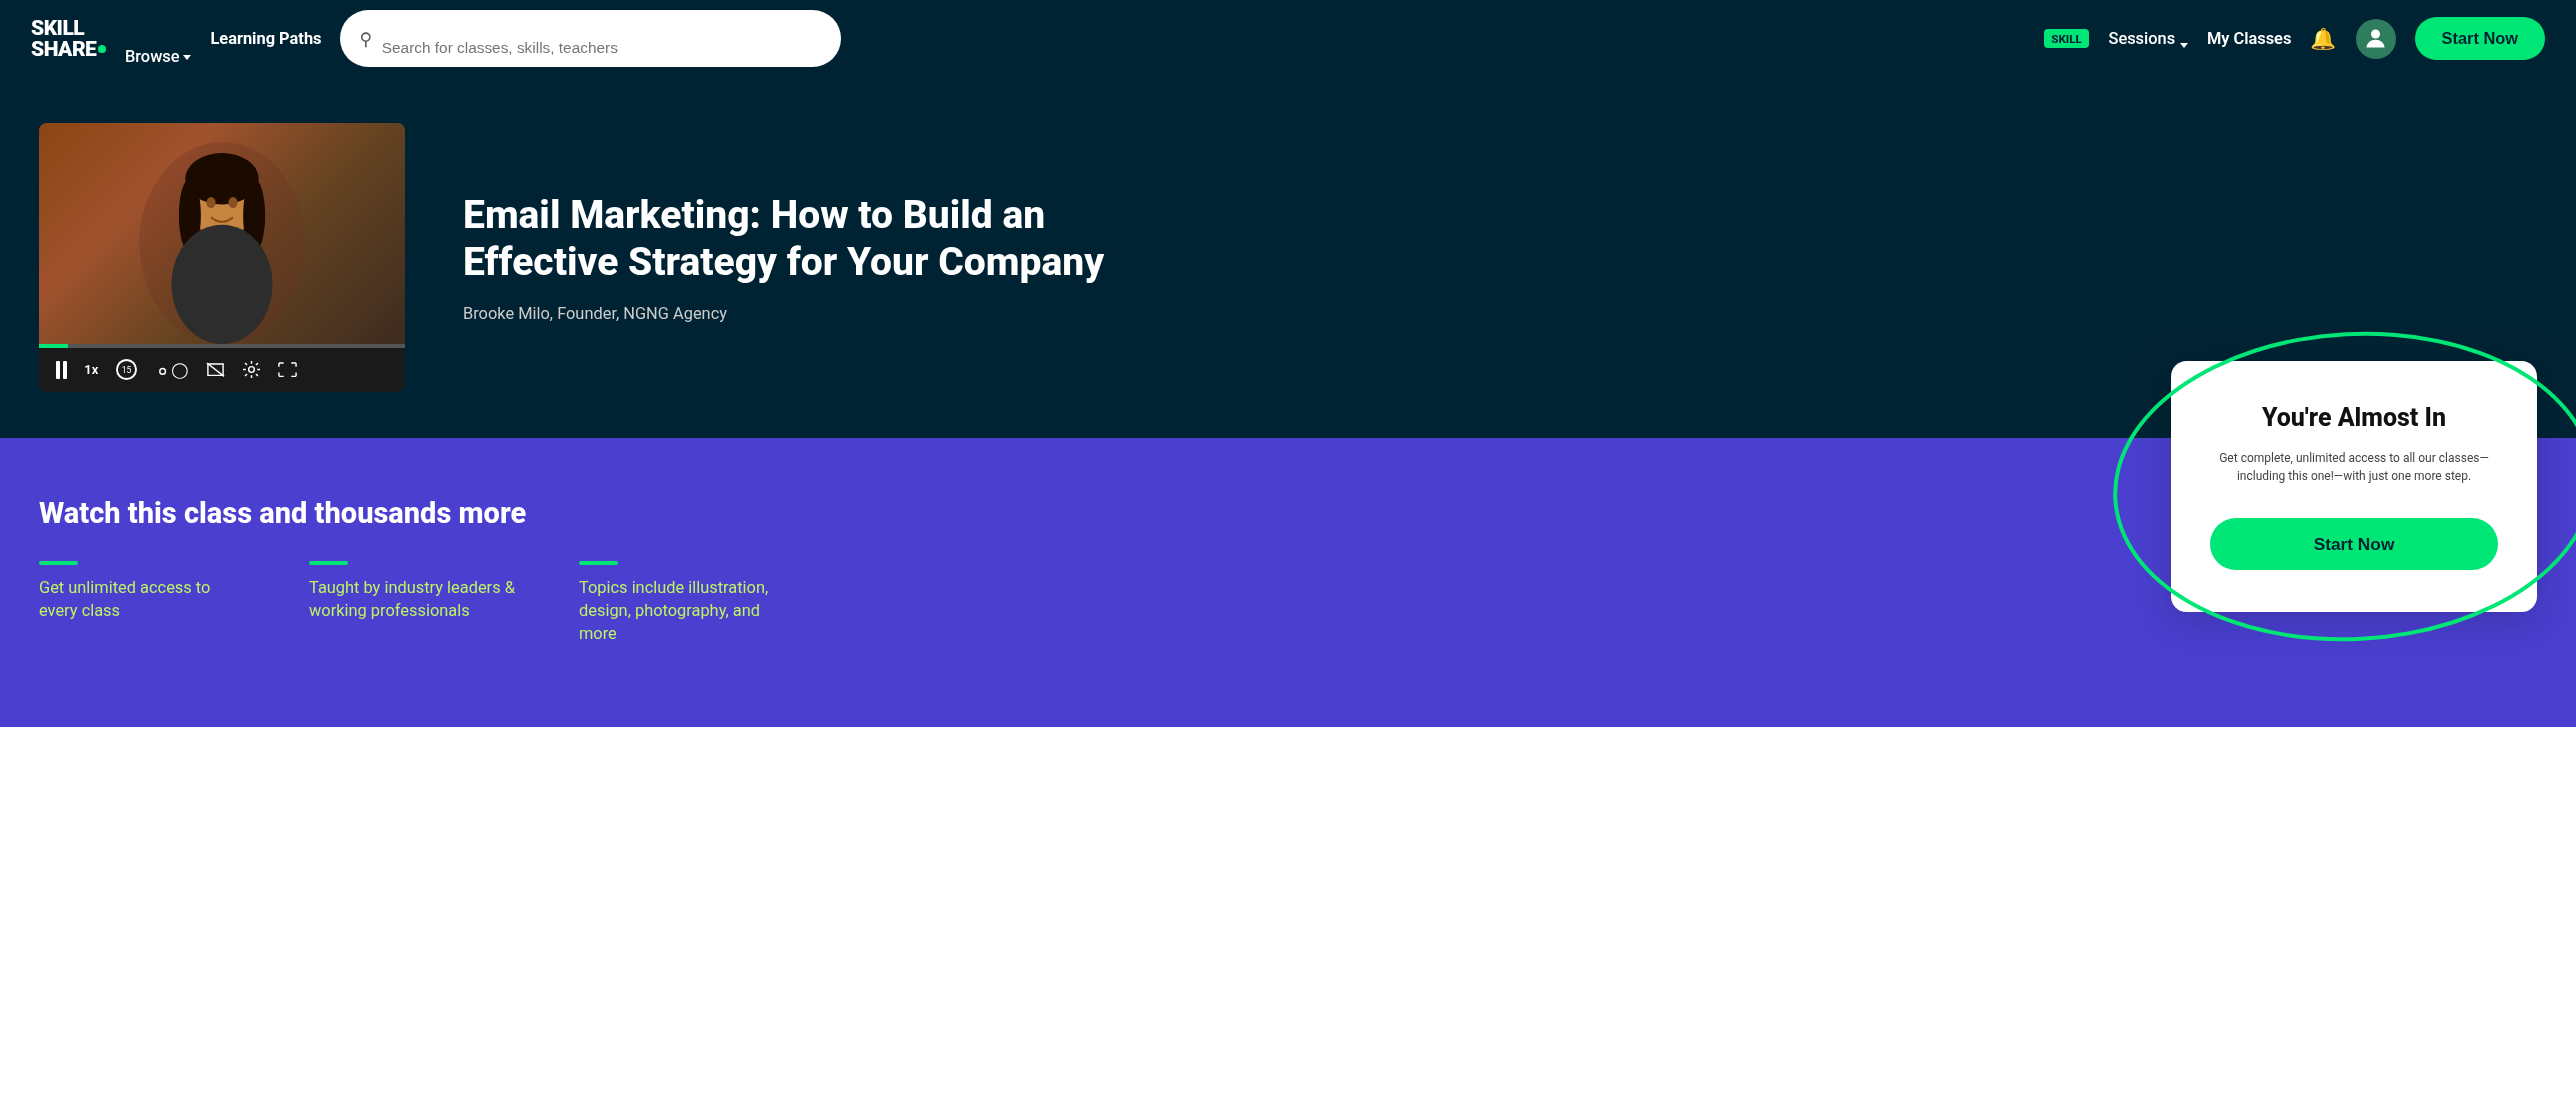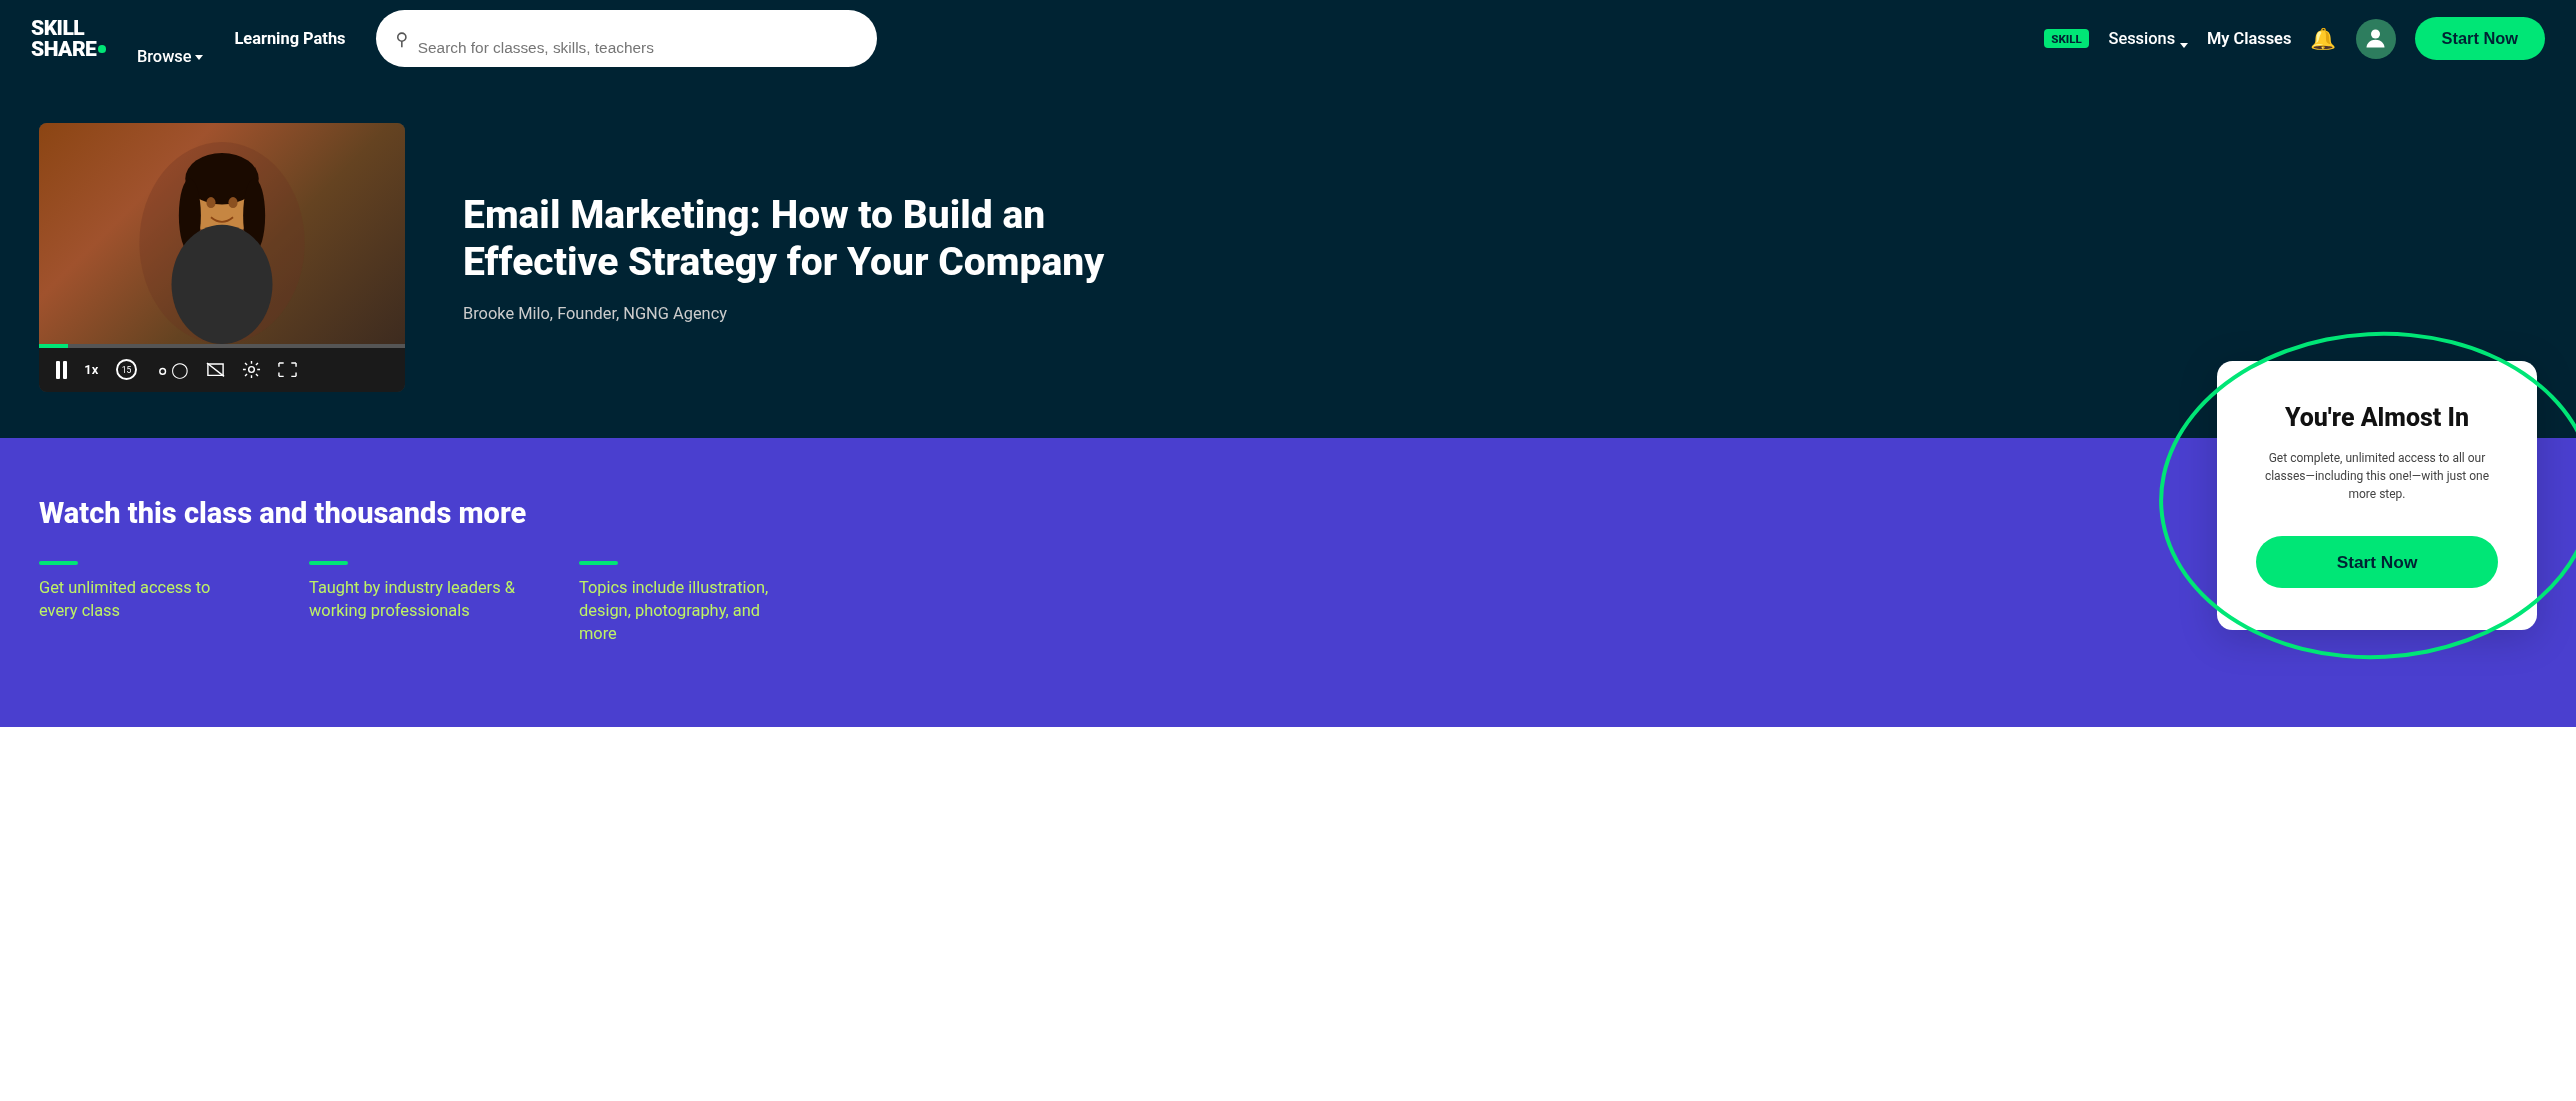--- a/index.html
+++ b/index.html
@@ -9,21 +9,21 @@
       overflow-x: hidden;
     }
 
     
     .navbar {
       background: #002333;
       display: flex;
       align-items: center;
       padding: 0 31px;
       height: 77px;
-      gap: 31px;
+      gap: 19px;
       position: relative;
       z-index: 10;
     }
     .logo {
       display: flex;
       flex-direction: column;
       line-height: 1;
       color: #fff;
       font-weight: 900;
       font-size: 21px;
@@ -285,21 +285,21 @@
       color: #bef264;
       font-size: 16.4px;
       line-height: 1.4;
     }
 
     
     .signup-card {
       position: absolute;
       right: 39px;
       top: -77px;
-      width: 320px;
+      width: 366px;
       background: #fff;
       border-radius: 15.4px;
       padding: 42px 39px;
       text-align: center;
       box-shadow: 0 7.7px 39px rgba(0,0,0,0.18);
       z-index: 5;
     }
     
     .signup-card::before {
       content: '';

